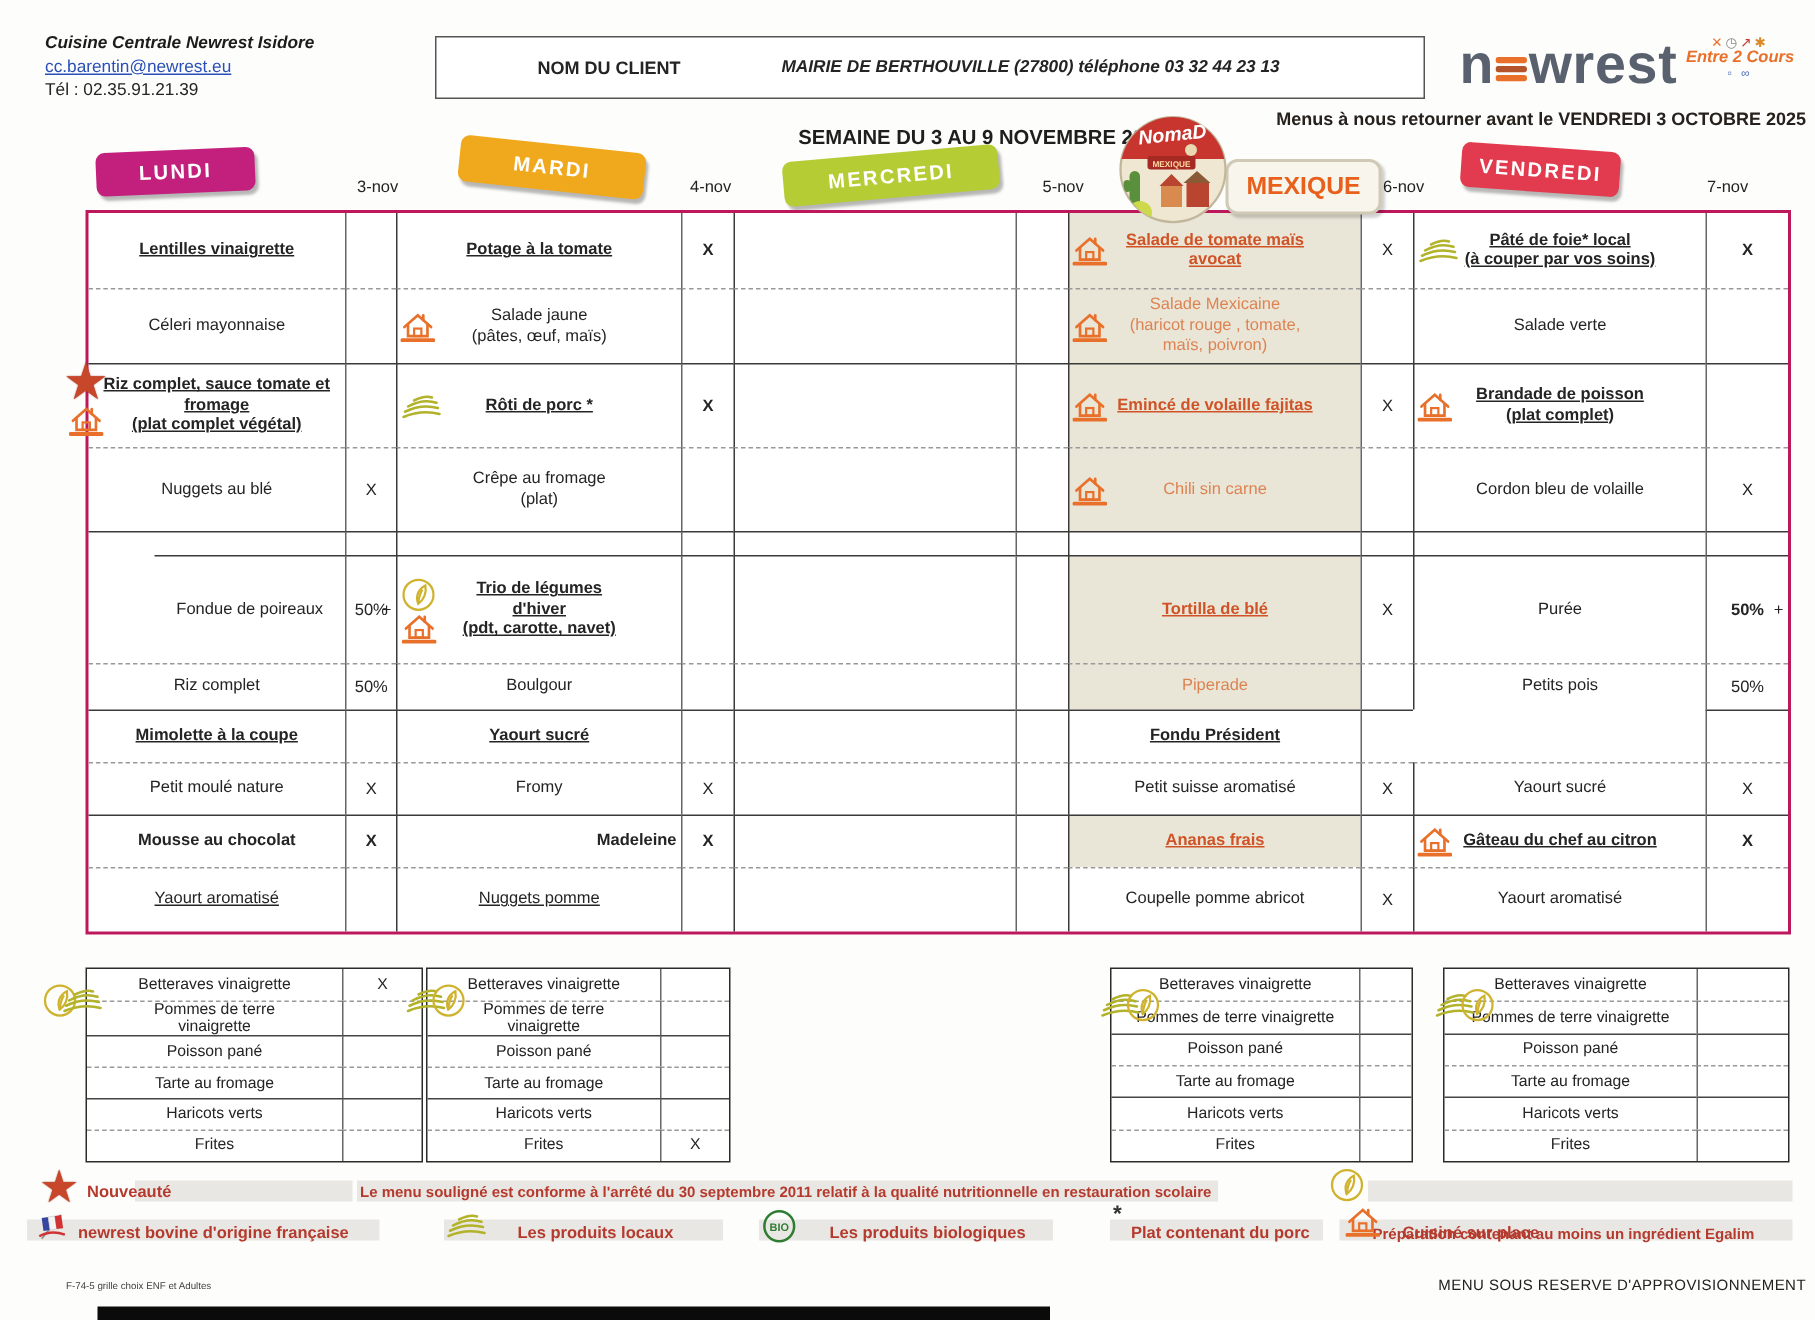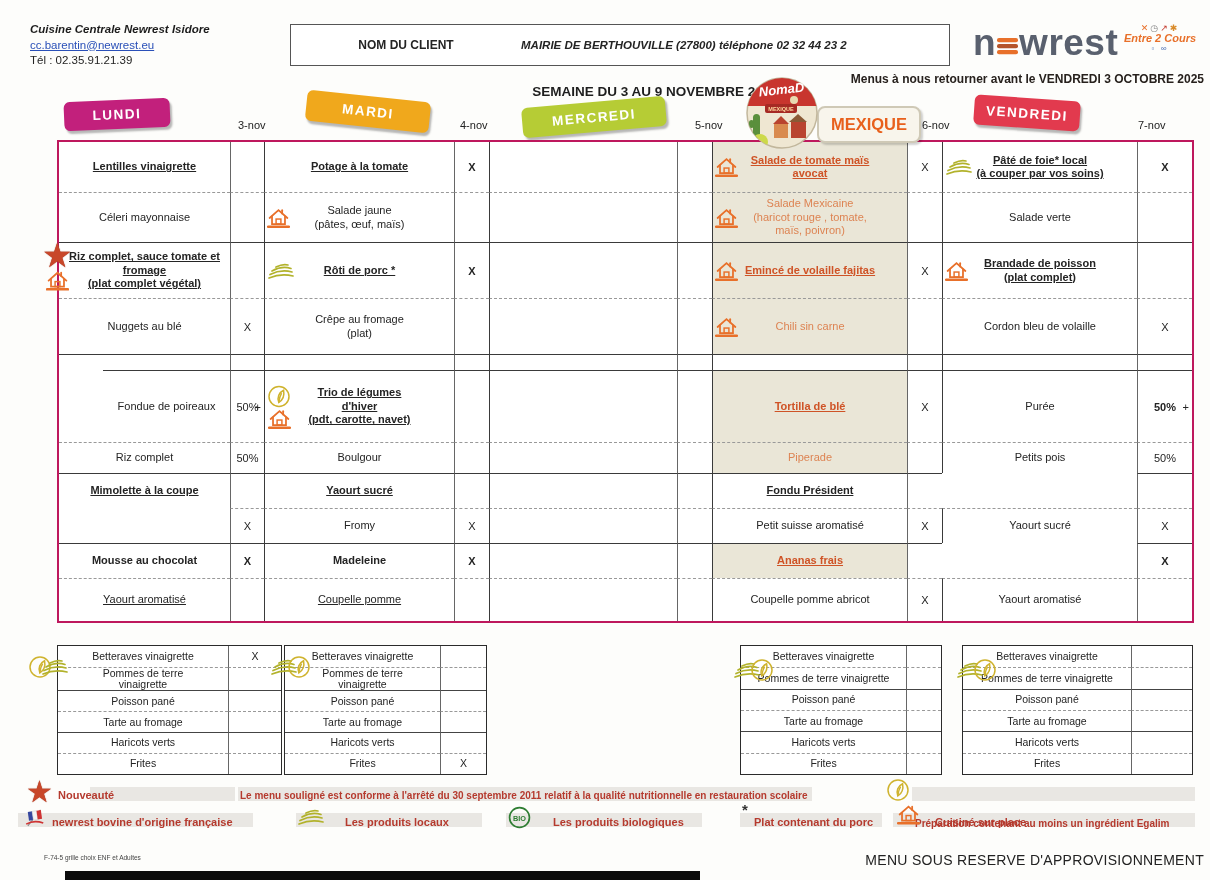--- a/index.html
+++ b/index.html
@@ -74,37 +74,37 @@
   .stop2{border-top:1.4px solid #444;}
   .bicons{position:absolute;display:flex;align-items:center;z-index:3;}
   .bicons .icel+.icel{margin-left:-11px;}
   
   .stripe{position:absolute;height:14px;background:#e9e7e3;z-index:0;}
   .lg{position:absolute;z-index:1;font-weight:bold;color:#b53a2e;white-space:nowrap;}
   .licon{position:absolute;z-index:1;line-height:0;}
   .licon .star-glyph{font-size:30px;line-height:.9;color:#c8472a;text-shadow:0 0 1px #8e2f1a;}
   .ast{font-size:15px;font-weight:bold;color:#333;}
   .foot-l{position:absolute;left:44px;top:854px;font-size:6.5px;color:#444;}
-  .foot-r{position:absolute;right:6px;top:852px;font-size:14px;color:#222;letter-spacing:.3px;}
+  .foot-r{position:absolute;right:6px;top:852px;font-size:10px;color:#222;letter-spacing:.3px;}
   .blackbar{position:absolute;left:65px;top:871px;width:635px;height:9px;background:#0b0b0b;}
 </style>
 </head>
 <body>
 
 <div class="page">
 
   <div class="org">
     <div class="name">Cuisine Centrale Newrest Isidore</div>
     <div><a class="email">cc.barentin@newrest.eu</a></div>
     <div>Tél : 02.35.91.21.39</div>
   </div>
 
   <div class="client-box">
     <span class="lab">NOM DU CLIENT</span>
-    <span class="val">MAIRIE DE BERTHOUVILLE (27800) téléphone 02 32 44 23 2</span>
+    <span class="val">MAIRIE DE BERTHOUVILLE (27800) téléphone 03 32 44 23 13</span>
   </div>
 
   <div class="nwlogo">
     <span id="nw-first">n</span>
       <span class="ebars"><svg width="21" height="24" viewBox="0 0 21 24">
           <rect x="0" y="5" width="21" height="4.2" rx="2" fill="#e8702a"></rect>
           <rect x="0" y="11" width="21" height="4.2" rx="2" fill="#b5542a"></rect>
           <rect x="0" y="17" width="21" height="4.2" rx="2" fill="#e8702a"></rect>
         </svg></span>
       <span id="nw-rest">wrest</span>
@@ -414,20 +414,23 @@
         <span class="mtext">Yaourt sucré</span>
       </div>
       <div class="mcell mkcell mb stop" style="grid-area: 8 / 4;"></div>
       <div class="mcell tcell gsep stop" style="grid-area: 8 / 5;"></div>
       <div class="mcell mkcell stop" style="grid-area: 8 / 6;"></div>
       <div class="mcell tcell feat gsep stop" style="grid-area: 8 / 7;">
         <span class="mtext">Fondu Président</span>
       </div>
       <div class="mcell mkcell mb stop" style="grid-area: 8 / 8;"></div>
       <div class="mcell mkcell mb stop" style="grid-area: 8 / 10;"></div>
+      <div class="mcell tcell dtop" style="grid-area: 9 / 1;">
+        <span class="mtext">Petit moulé nature</span>
+      </div>
       <div class="mcell mkcell dtop" style="grid-area: 9 / 2;">
         <span class="mk">X</span>
       </div>
       <div class="mcell tcell gsep dtop" style="grid-area: 9 / 3;">
         <span class="mtext">Fromy</span>
       </div>
       <div class="mcell mkcell dtop" style="grid-area: 9 / 4;">
         <span class="mk">X</span>
       </div>
       <div class="mcell tcell gsep dtop" style="grid-area: 9 / 5;"></div>
@@ -443,41 +446,53 @@
       </div>
       <div class="mcell mkcell dtop" style="grid-area: 9 / 10;">
         <span class="mk">X</span>
       </div>
       <div class="mcell tcell boldOnly stop" style="grid-area: 10 / 1;">
         <span class="mtext">Mousse au chocolat</span>
       </div>
       <div class="mcell mkcell mb stop" style="grid-area: 10 / 2;">
         <span class="mk">X</span>
       </div>
-      <div class="mcell tcell boldOnly gsep stop" style="grid-area: 10 / 3;">
+      <div class="mcell tcell boldOnly gsep stop" style="grid-area: 10 / 3; justify-content: flex-end;">
         <span class="mtext">Madeleine</span>
       </div>
       <div class="mcell mkcell mb stop" style="grid-area: 10 / 4;">
         <span class="mk">X</span>
       </div>
       <div class="mcell tcell gsep stop" style="grid-area: 10 / 5;"></div>
       <div class="mcell mkcell stop" style="grid-area: 10 / 6;"></div>
       <div class="mcell tcell orangeFeat beige gsep stop" style="grid-area: 10 / 7;">
         <span class="mtext">Ananas frais</span>
       </div>
       <div class="mcell mkcell stop" style="grid-area: 10 / 8;"></div>
+      <div class="mcell tcell feat gsep stop" style="grid-area: 10 / 9;">
+        <span class="mtext">Gâteau du chef au citron</span>
+        <span class="istack">
+          <span class="icel ic-house"><svg width="23" height="21" viewBox="0 0 22 20" fill="none" stroke="#e8702a" stroke-width="1.7" stroke-linecap="round">
+              <path d="M14.5 2.5v3.2"></path>
+              <path d="M2.5 10 L11 2.5 L19.5 10"></path>
+              <path d="M4.8 8.5 V15.8 H17.2 V8.5"></path>
+              <rect x="8.7" y="11" width="4.6" height="4.8" stroke-width="1.4"></rect>
+              <path d="M1 18.4 H21" stroke-width="2.4"></path>
+            </svg></span>
+        </span>
+      </div>
       <div class="mcell mkcell mb stop" style="grid-area: 10 / 10;">
         <span class="mk">X</span>
       </div>
       <div class="mcell tcell underOnly dtop" style="grid-area: 11 / 1;">
         <span class="mtext">Yaourt aromatisé</span>
       </div>
       <div class="mcell mkcell dtop" style="grid-area: 11 / 2;"></div>
       <div class="mcell tcell underOnly gsep dtop" style="grid-area: 11 / 3;">
-        <span class="mtext">Coupelle pomme</span>
+        <span class="mtext">Nuggets pomme</span>
       </div>
       <div class="mcell mkcell dtop" style="grid-area: 11 / 4;"></div>
       <div class="mcell tcell gsep dtop" style="grid-area: 11 / 5;"></div>
       <div class="mcell mkcell dtop" style="grid-area: 11 / 6;"></div>
       <div class="mcell tcell gsep dtop" style="grid-area: 11 / 7;">
         <span class="mtext">Coupelle pomme abricot</span>
       </div>
       <div class="mcell mkcell dtop" style="grid-area: 11 / 8;">
         <span class="mk">X</span>
       </div>

